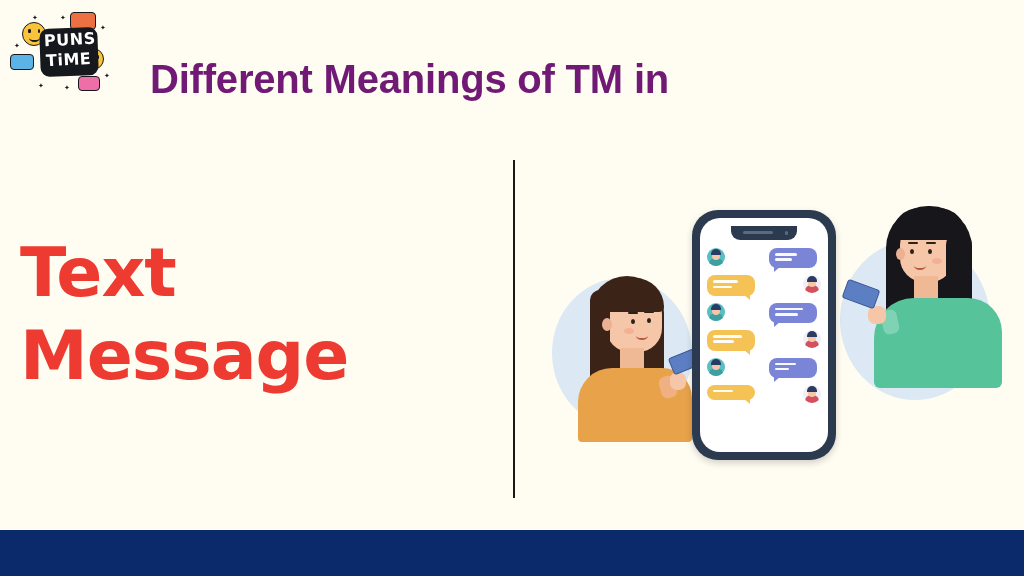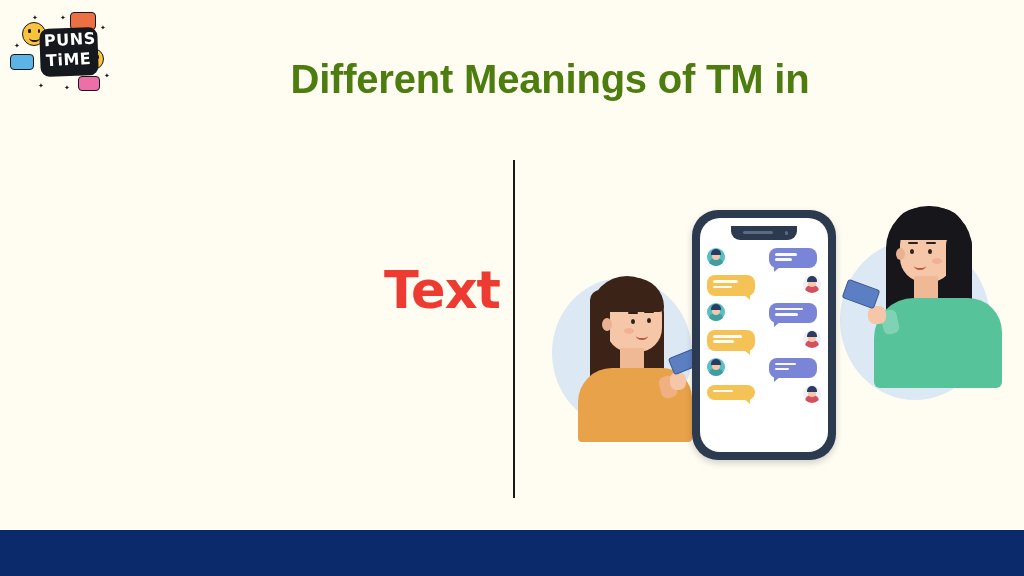--- a/index.html
+++ b/index.html
@@ -95,22 +95,22 @@
     font-size: 7px;
     line-height: 7px;
   }
 
   
   #title {
     position: absolute;
     left: 150px;
     top: 28px;
     width: 800px;
-    text-align: center;
-    color: #4d7c0f;
+    text-align: left;
+    color: #701a75;
     font-size: 40px;
     font-weight: 700;
     line-height: 1.22;
     letter-spacing: -0.2px;
     font-family: "Liberation Sans", sans-serif;
   }
 
   
   #divider {
     position: absolute;
@@ -120,28 +120,27 @@
     height: 338px;
     background: #1A1A14;
   }
 
   
   #headline {
     position: absolute;
     left: 20px;
     top: 232px;
     width: 480px;
-    text-align: right;
+    text-align: left;
     color: #EE3B32;
-    font-size: 51px;
+    font-size: 68px;
     font-weight: 700;
     line-height: 1.22;
     letter-spacing: -1px;
     font-family: "DejaVu Sans", sans-serif;
-    margin-top: 28px;
   }
   #headline .hl-line { display: block; }
 
   
   #illustration {
     position: absolute;
     left: 540px;
     top: 190px;
     width: 470px;
     height: 290px;
@@ -353,20 +352,21 @@
   </div>
 
   <h1 id="title">
     <span>Different Meanings of TM in</span><br>
   </h1>
 
   <div id="divider"></div>
 
   <div id="headline">
     <span class="hl-line">Text</span>
+    <span class="hl-line">Message</span>
   </div>
 
   <div id="illustration">
 
     <div class="blob" id="blob-left"></div>
     <div class="blob" id="blob-right"></div>
 
     <div class="person" id="person-left">
       <div class="hair" id="pl-hair-back"></div>
       <div class="face" id="pl-face">

